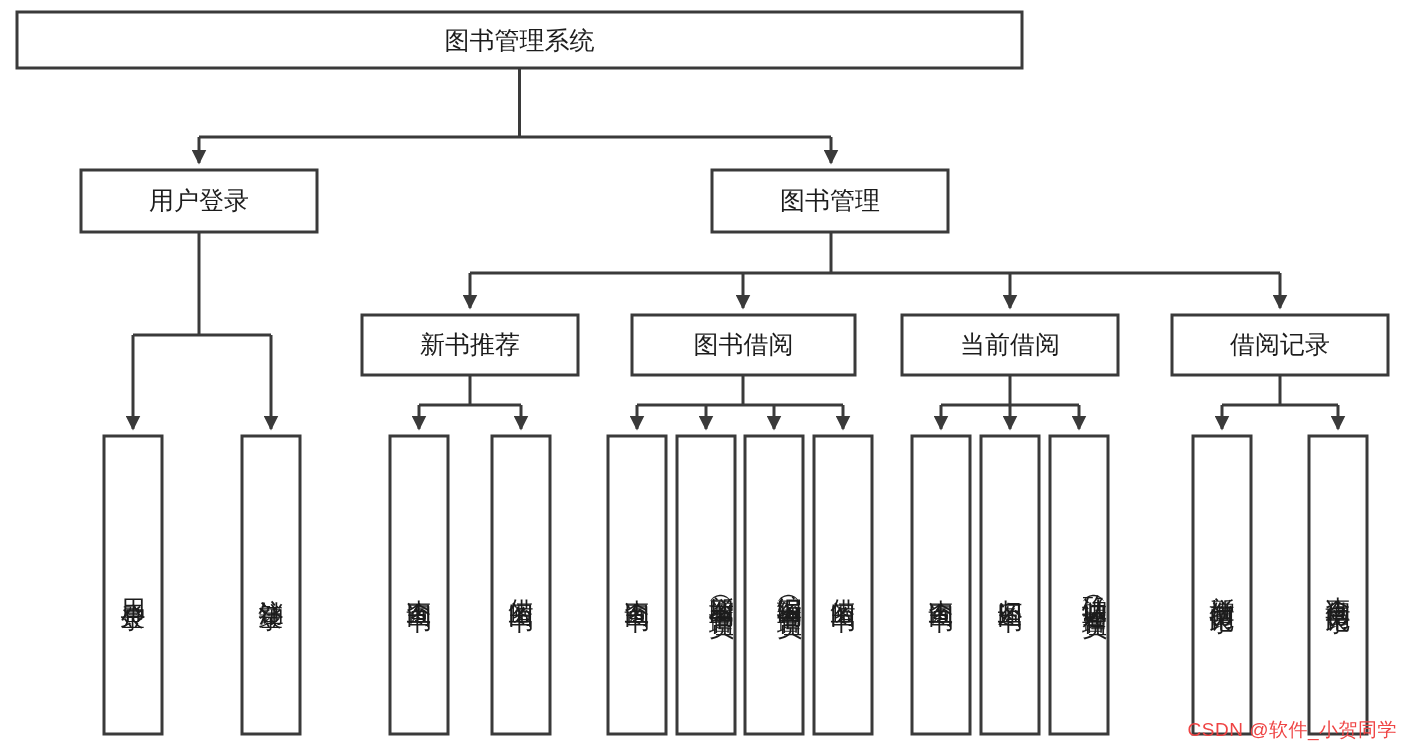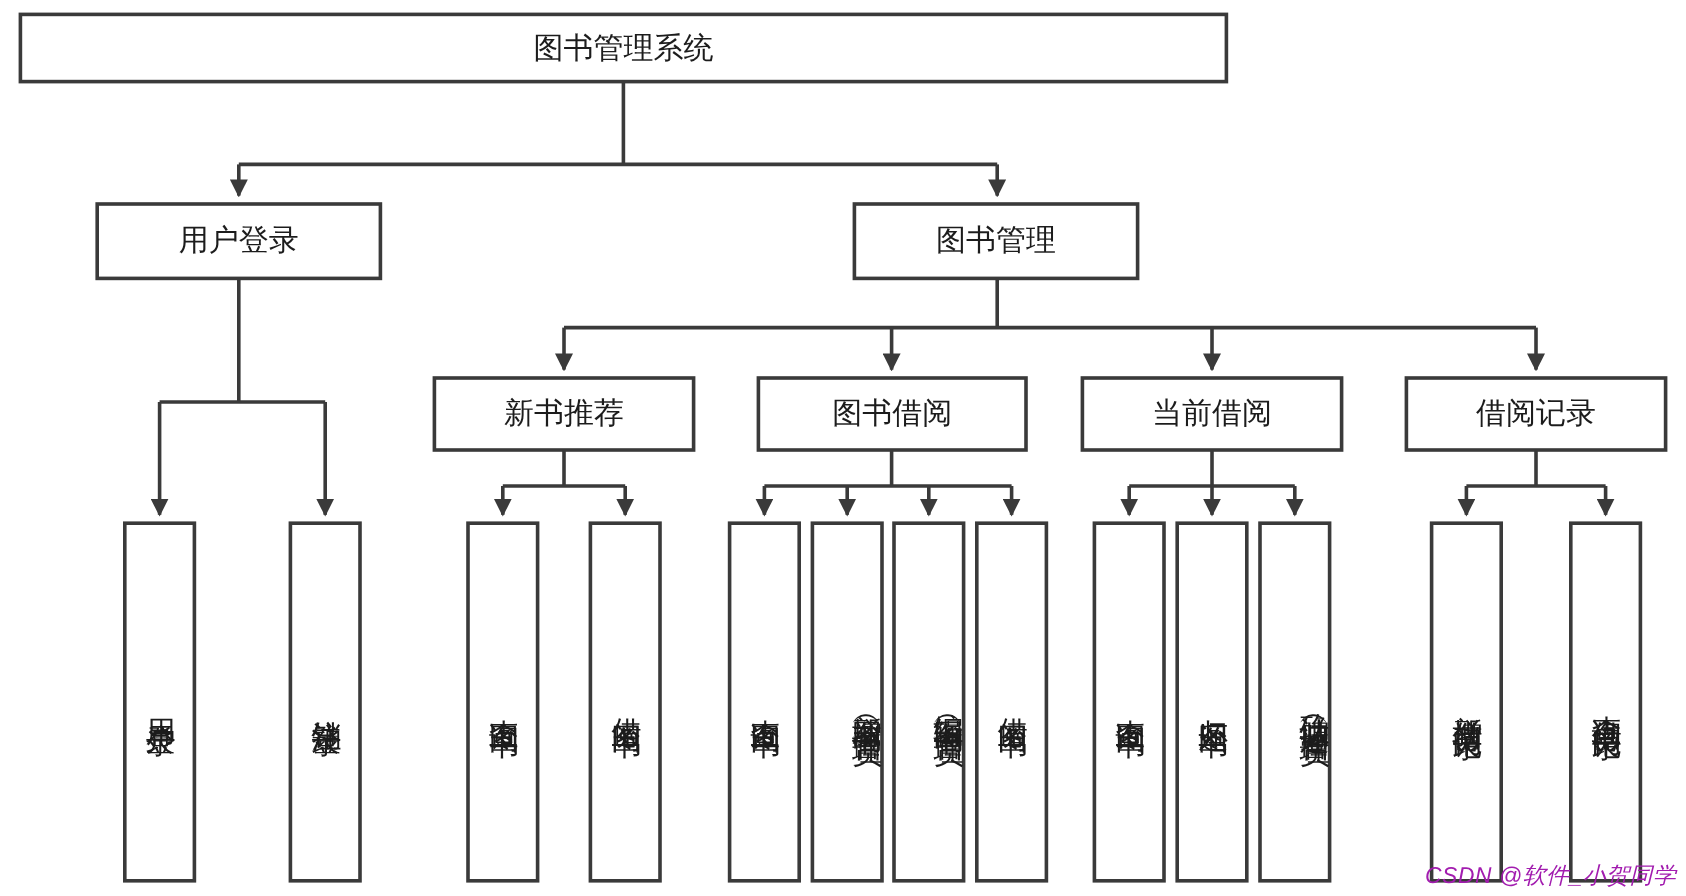--- a/index.html
+++ b/index.html
@@ -66,24 +66,23 @@
   }
   .leaf-label.centered {
     align-items: center;
   }
   .watermark {
     position: absolute;
     right: 8px;
     bottom: 4px;
     font-family: "Liberation Sans", "DejaVu Sans", sans-serif;
     font-size: 19px;
-    color: #a21caf;
+    color: #ef4444;
     letter-spacing: 0.5px;
     white-space: nowrap;
-    font-style: italic;
   }
 </style>
 </head>
 <body>
 
 <div id="diagram-root">
 
   <svg class="diagram-canvas" viewBox="0 0 1405 747">
     <defs>
       <marker id="arrow" viewBox="0 0 10 10" refX="9" refY="5" markerWidth="5" markerHeight="5" orient="auto-start-reverse">

